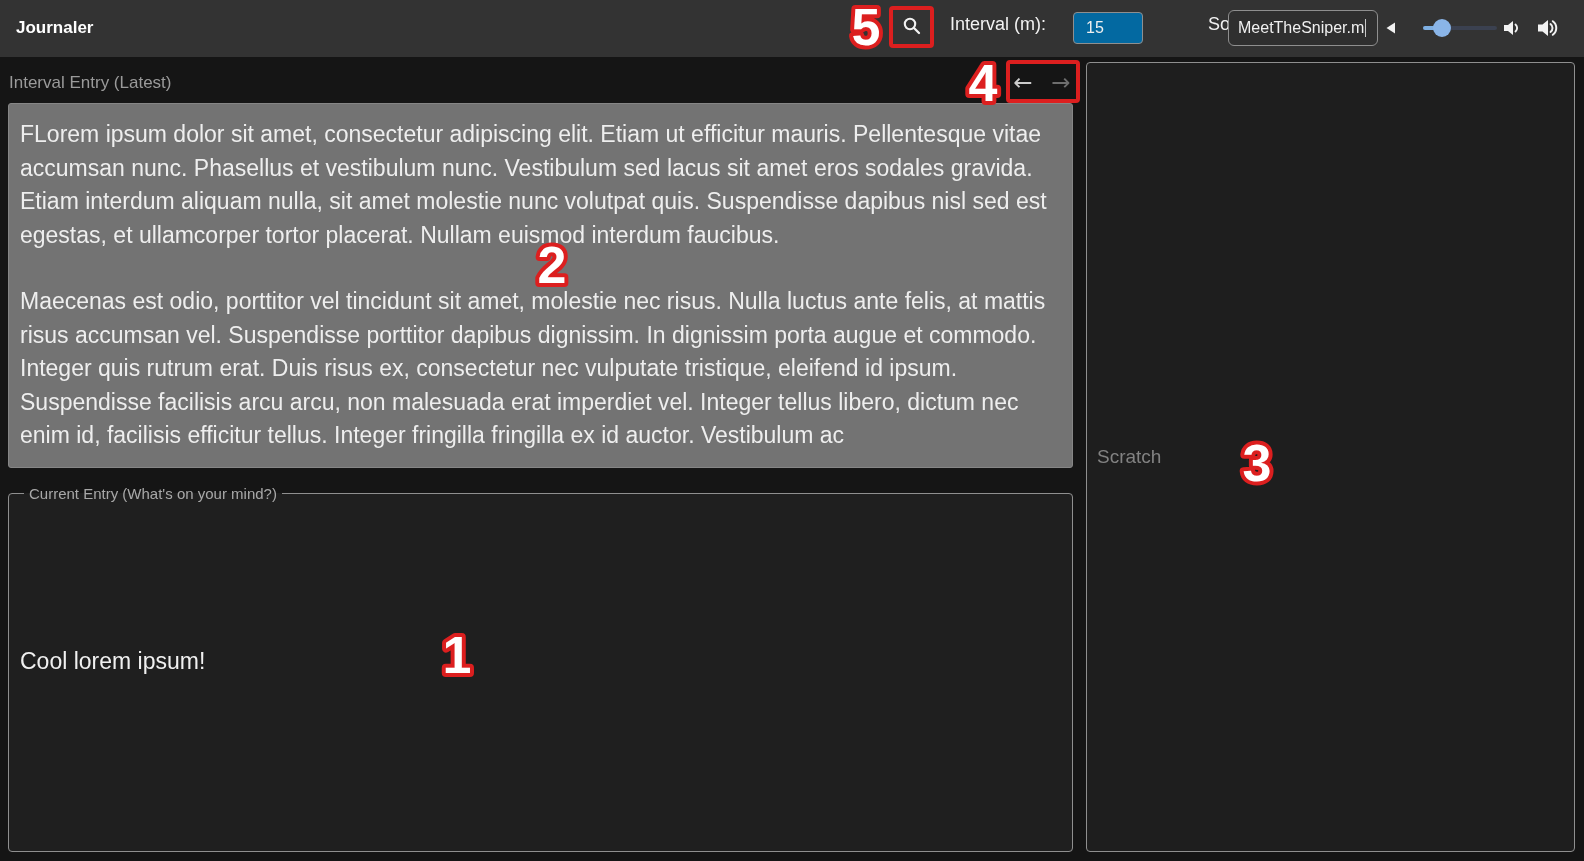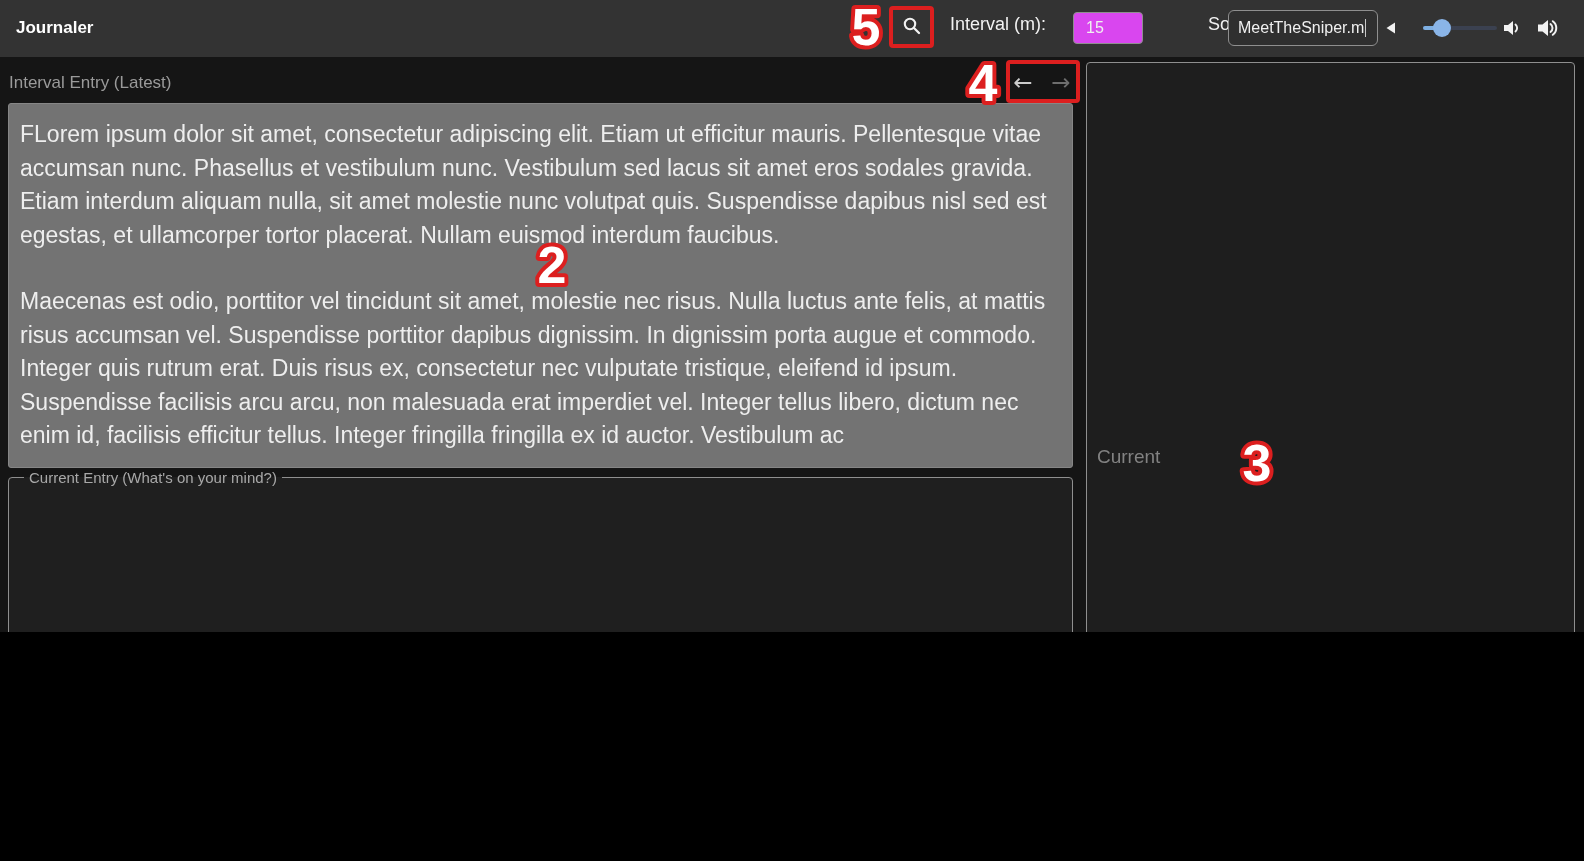--- a/index.html
+++ b/index.html
@@ -1,29 +1,29 @@
 <!DOCTYPE html>
 <html><head>
 <meta charset="utf-8">
 <style>
   html,body{margin:0;padding:0;background:#000;}
   .stage{
-    position:relative;width:1584px;height:632px;overflow:hidden;
+    position:relative;width:1584px;height:861px;overflow:hidden;
     background:#151515;font-family:"Liberation Sans",sans-serif;
     -webkit-font-smoothing:antialiased;
   }
   
   .topbar{position:absolute;left:0;top:0;width:1584px;height:57px;background:#333333;}
   .app-title{position:absolute;left:16px;top:18px;font-size:17px;font-weight:bold;color:#ffffff;}
   .search-btn{position:absolute;left:895px;top:10px;width:34px;height:34px;background:transparent;border:none;padding:0;cursor:pointer;}
   .tb-label{position:absolute;top:14px;font-size:18px;color:#f2f2f2;white-space:nowrap;}
   .interval-label{left:950px;}
   .interval-input{
     position:absolute;left:1073px;top:12px;width:70px;height:32px;box-sizing:border-box;
-    background:#d946ef;border:1px solid #8f8f8f;border-radius:4px;color:#f0f0f0;
+    background:#0369a1;border:1px solid #8f8f8f;border-radius:4px;color:#f0f0f0;
     font-family:"Liberation Sans",sans-serif;font-size:16px;padding:0 0 0 12px;outline:none;
   }
   .sound-label{left:1208px;}
   .sound-input{
     position:absolute;left:1228px;top:10px;width:150px;height:36px;box-sizing:border-box;
     background:#2f2f2f;border:1px solid #8f8f8f;border-radius:6px;color:#f0f0f0;
     font-size:16px;display:flex;align-items:center;padding-left:9px;overflow:hidden;white-space:nowrap;text-align:right;
   }
   .caret{display:inline-block;width:1px;height:18px;background:#c8c8c8;margin-left:1px;flex:0 0 auto;}
   .vol-icon{position:absolute;}
@@ -46,21 +46,21 @@
     background:#737373;border:1px solid #868686;border-radius:3px;overflow:hidden;
     padding:14px 14px 0 11px;color:#eeeeee;font-size:23px;line-height:33.5px;
   }
   .prev-box p{margin:0;}
   .prev-box p + p{margin-top:33px;}
   
   .cur-fieldset{
     position:absolute;left:8px;top:469px;width:1065px;height:383px;box-sizing:border-box;
     margin:0;padding:0;background:#1f1f1f;border:1px solid #8f8f8f;border-radius:4px;
   }
-  .cur-fieldset legend{font-size:15px;color:#a8a8a8;padding:0 5px;margin-left:15px;}
+  .cur-fieldset legend{font-size:15px;color:#a8a8a8;padding:16px 5px;margin-left:15px;}
   .cur-text{position:absolute;left:20px;top:648px;font-size:23px;color:#f0f0f0;}
   
   .scratch-box{
     position:absolute;left:1086px;top:62px;width:489px;height:790px;box-sizing:border-box;
     background:#1e1e1e;border:1px solid #8f8f8f;border-radius:4px;
     display:flex;align-items:center;padding-left:10px;
   }
   .scratch-ph{font-size:19px;color:#828282;}
   
   .som{position:absolute;left:0;top:0;width:1584px;height:861px;pointer-events:none;z-index:10;}
@@ -139,21 +139,21 @@
     <p>FLorem ipsum dolor sit amet, consectetur adipiscing elit. Etiam ut efficitur mauris. Pellentesque vitae accumsan nunc. Phasellus et vestibulum nunc. Vestibulum sed lacus sit amet eros sodales gravida. Etiam interdum aliquam nulla, sit amet molestie nunc volutpat quis. Suspendisse dapibus nisl sed est egestas, et ullamcorper tortor placerat. Nullam euismod interdum faucibus.</p>
     <p>Maecenas est odio, porttitor vel tincidunt sit amet, molestie nec risus. Nulla luctus ante felis, at mattis risus accumsan vel. Suspendisse porttitor dapibus dignissim. In dignissim porta augue et commodo. Integer quis rutrum erat. Duis risus ex, consectetur nec vulputate tristique, eleifend id ipsum. Suspendisse facilisis arcu arcu, non malesuada erat imperdiet vel. Integer tellus libero, dictum nec enim id, facilisis efficitur tellus. Integer fringilla fringilla ex id auctor. Vestibulum ac</p>
   </div>
 
   <fieldset class="cur-fieldset">
     <legend>Current Entry (What's on your mind?)</legend>
   </fieldset>
   <div class="cur-text">Cool lorem ipsum!</div>
 
   <div class="scratch-box">
-    <span class="scratch-ph">Current</span>
+    <span class="scratch-ph">Scratch</span>
   </div>
 
   <div class="som">
     <div class="som-box som-box-5"></div>
     <div class="som-box som-box-4"></div>
 
     <svg class="som-mark som-mark-1" width="64" height="64" viewBox="0 0 64 64">
       <text x="32" y="50" text-anchor="middle">1</text>
     </svg>
     <svg class="som-mark som-mark-2" width="64" height="64" viewBox="0 0 64 64">

